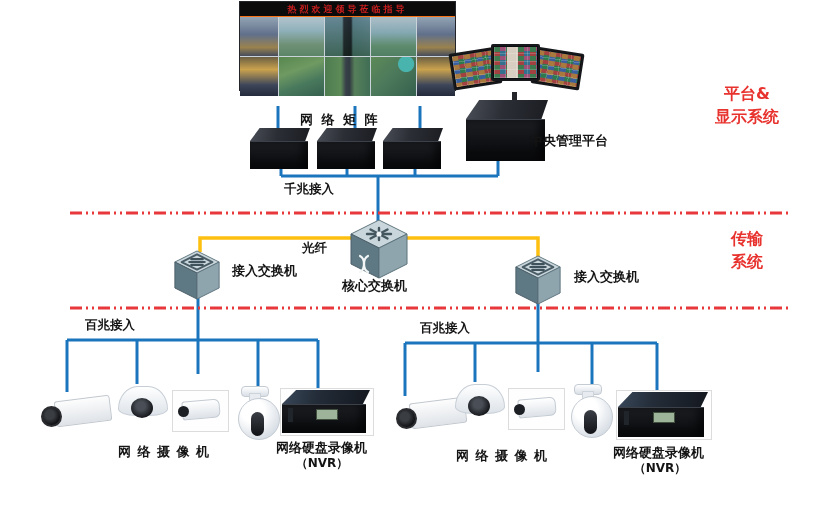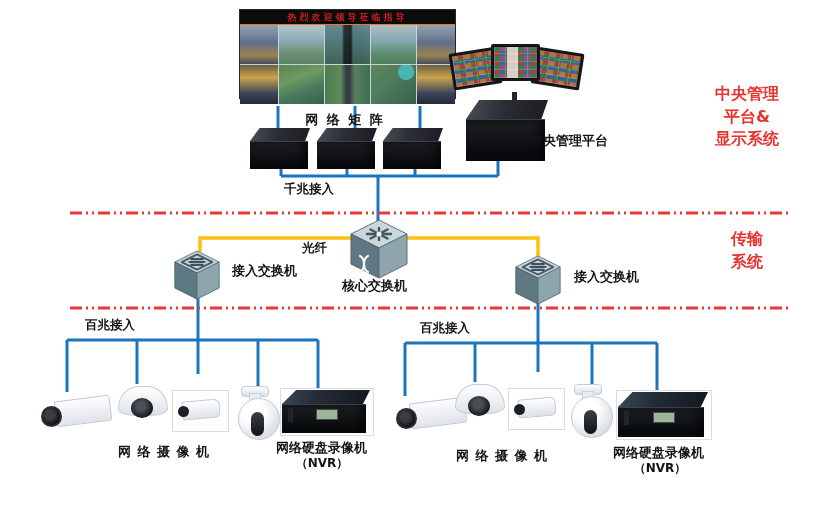--- a/index.html
+++ b/index.html
@@ -8,21 +8,21 @@
     font-family:"DejaVu Sans","Liberation Sans",sans-serif; overflow:hidden;
   }
   .lbl { position:absolute; color:#141414; font-weight:bold; font-size:13px; white-space:nowrap; z-index:6; }
   .page-title { position:absolute; left:78px; top:60px; font-size:21px; font-weight:bold; color:#0a0a0a; letter-spacing:1px; z-index:6; }
   .zone-label { position:absolute; color:#e8322e; font-weight:bold; font-size:16px; text-align:center; line-height:1.42; z-index:6; }
 
   
   svg.wires { position:absolute; left:0; top:0; z-index:1; }
 
   
-  .video-wall { position:absolute; left:240px; top:10px; width:215px; height:88px; background:#f97316; z-index:3;
+  .video-wall { position:absolute; left:240px; top:2px; width:215px; height:88px; background:#f97316; z-index:3;
     box-shadow:0 0 0 1px #23252a; }
   .vw-banner { height:14px; background:#0b0b0c; color:#c81e1e; font-size:9px; font-weight:bold;
     letter-spacing:3px; text-align:center; line-height:14px; overflow:hidden; }
   .vw-grid { display:grid; height:79px; margin-top:1px; grid-template-columns:1fr 1.18fr 1.18fr 1.18fr 1fr;
     grid-template-rows:1fr 1fr; gap:1px; background:#c9d3d9; }
   .vw-cell { position:relative; }
   .c-edge-t { background:linear-gradient(180deg,#93a4b5 0%,#61708a 45%,#9a824e 78%,#454c5c 100%); }
   .c-edge-b { background:linear-gradient(180deg,#6b5f42 0%,#caa24e 32%,#3c465a 72%,#242b3b 100%); }
   .c-city-t1 { background:linear-gradient(180deg,#b3c4cd 0%,#8fb0ba 35%,#6f9177 70%,#5b8566 100%); }
   .c-city-t2 { background:linear-gradient(90deg,#8fb0ba 0%,#8fb0ba 38%,#3a4148 42%,#2f363d 58%,#7fa5ae 62%,#8fb0ba 100%),
@@ -134,21 +134,21 @@
       <div class="vw-cell c-city-t2"></div>
       <div class="vw-cell c-city-t3"></div>
       <div class="vw-cell c-edge-t"></div>
       <div class="vw-cell c-edge-b"></div>
       <div class="vw-cell c-city-b1"></div>
       <div class="vw-cell c-city-b2"></div>
       <div class="vw-cell c-city-b3"></div>
       <div class="vw-cell c-edge-b"></div>
     </div>
   </div>
-  <div class="lbl" style="left:300px; top:111px; width:90px; text-align:center; letter-spacing:2px;">网 络 矩 阵</div>
+  <div class="lbl" style="left:300px; top:111px; width:90px; letter-spacing:2px;">网 络 矩 阵</div>
 
   <div class="box3d" style="left:250px; top:128px; width:60px; height:40px;">
     <div class="b-top" style="height:13px;"></div>
     <div class="b-front" style="top:13px; height:27px;"></div>
   </div>
   <div class="box3d" style="left:317px; top:128px; width:60px; height:40px;">
     <div class="b-top" style="height:13px;"></div>
     <div class="b-front" style="top:13px; height:27px;"></div>
   </div>
   <div class="box3d" style="left:383px; top:128px; width:60px; height:40px;">
@@ -276,21 +276,20 @@
     <div class="b-top" style="height:15px;"></div>
     <div class="b-front" style="top:15px; height:29px;"></div>
     <div class="nvr-screen" style="left:35px; top:20px; width:20px; height:9px;"></div>
     <div class="nvr-slot" style="left:6px; top:19px; width:5px; height:14px;"></div>
   </div>
   <div class="lbl" style="left:456px; top:447px; letter-spacing:1px;">网 络 摄 像 机</div>
   <div class="lbl" style="left:613px; top:444px;">网络硬盘录像机</div>
   <div class="lbl" style="left:613px; top:460px; width:94px; text-align:center; font-size:12px;">（NVR）</div>
 
   <div class="zone-label" style="left:700px; top:83px; width:94px;">
-    <div>中央管理</div>
     <div>平台&amp;</div>
     <div>显示系统</div>
   </div>
   <div class="zone-label" style="left:712px; top:228px; width:70px;">
     <div>传输</div>
     <div>系统</div>
   </div>
 
 </div>
 

